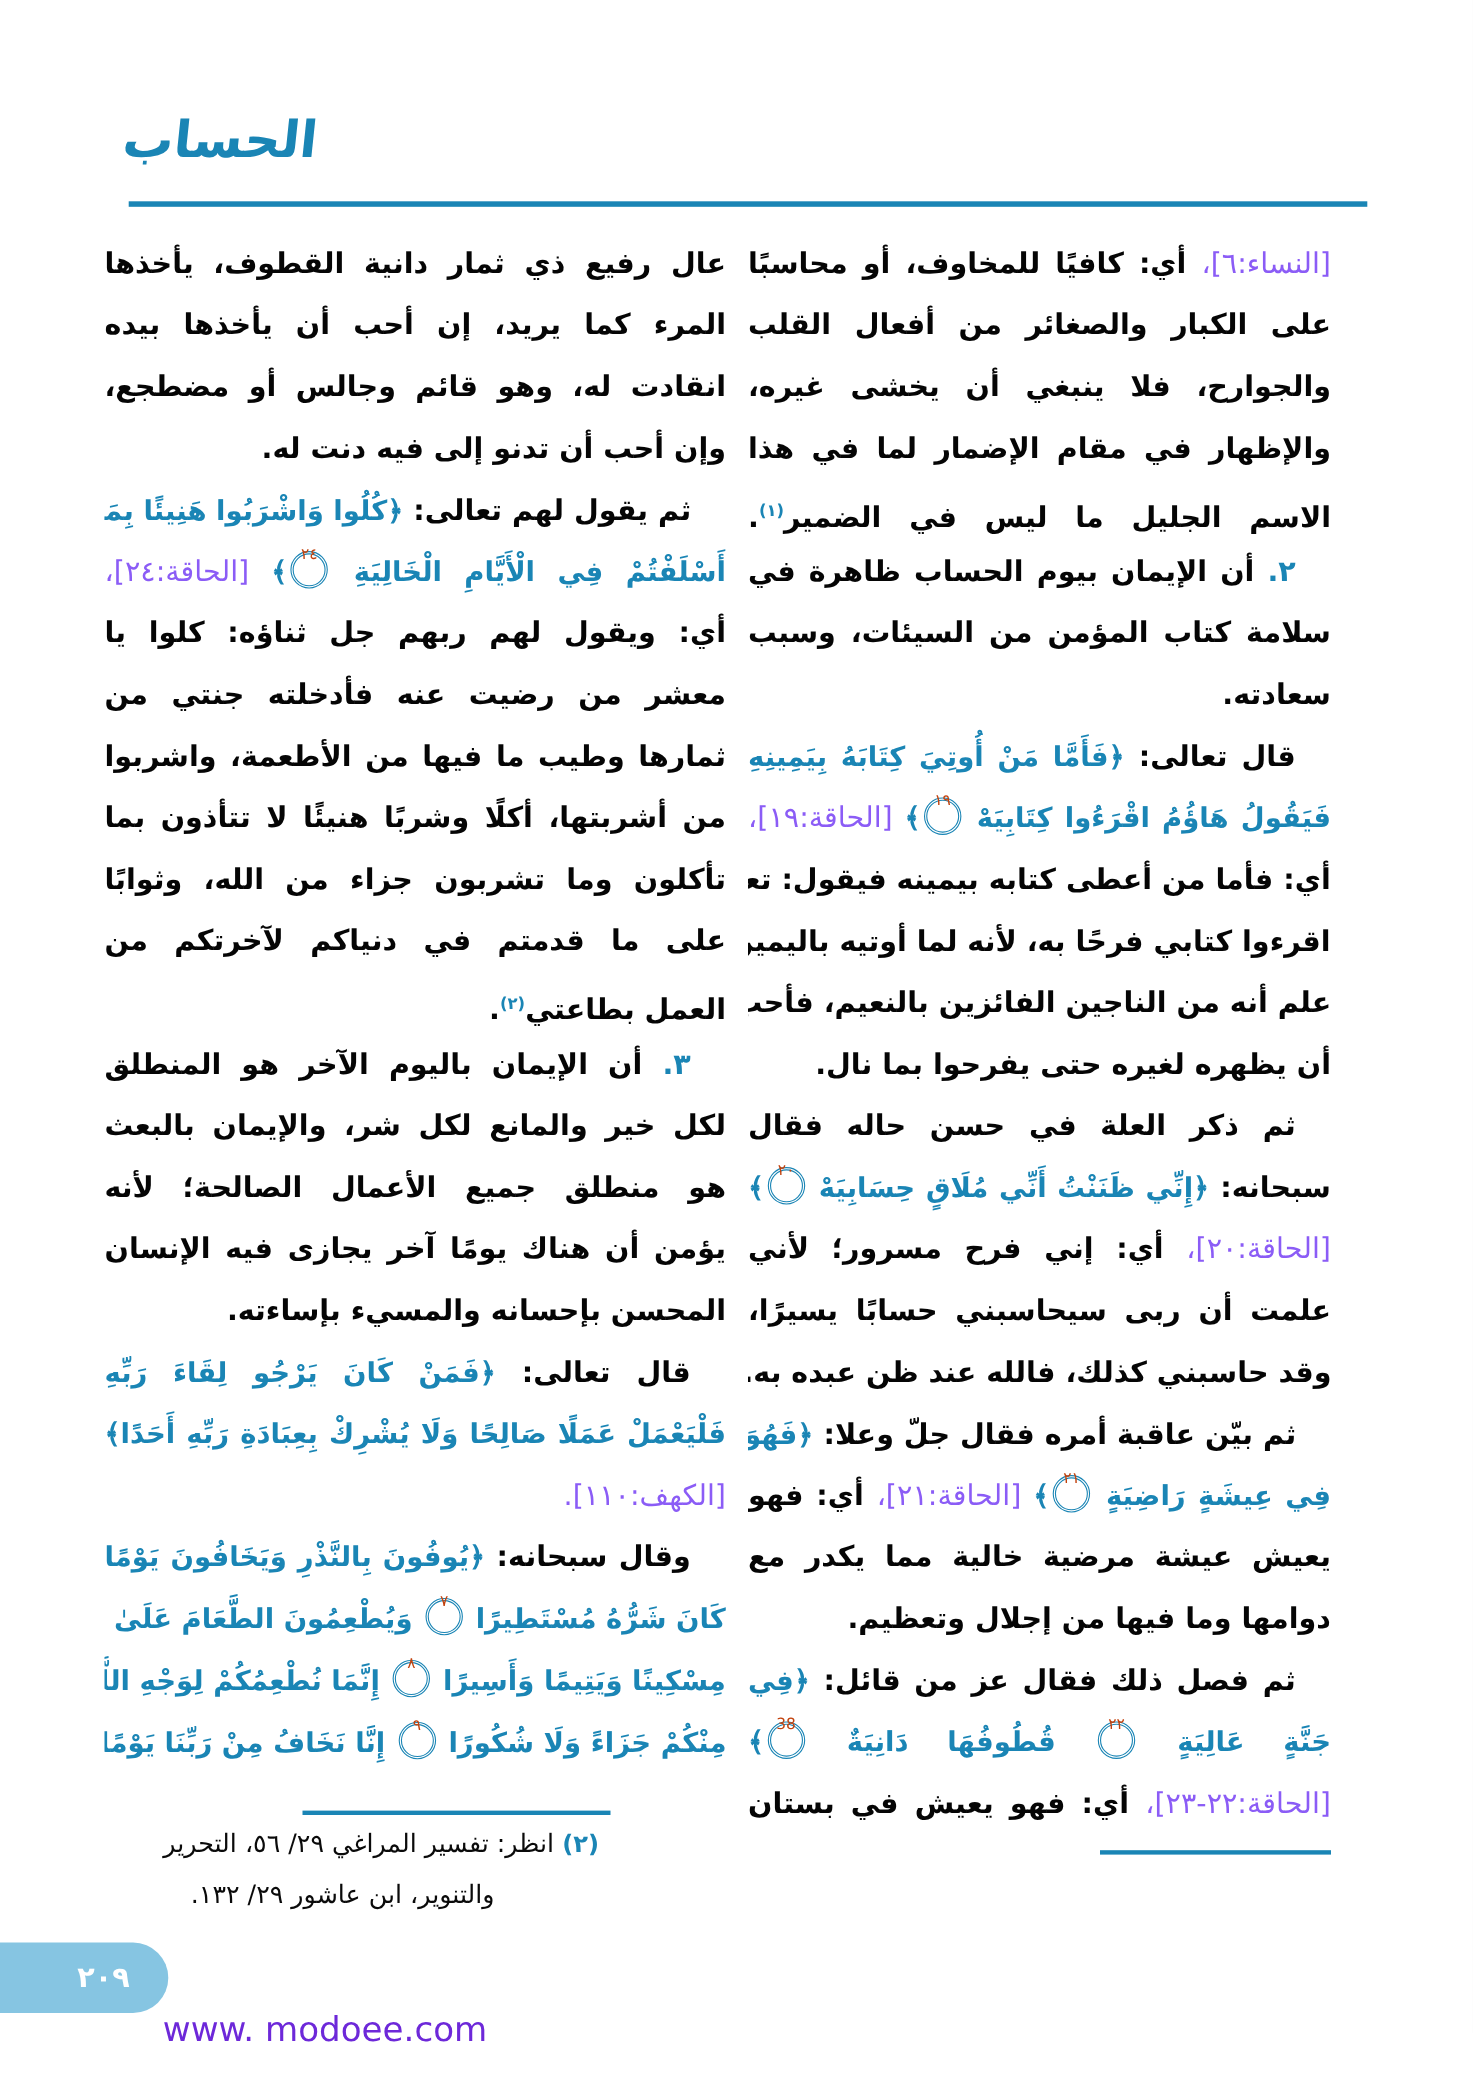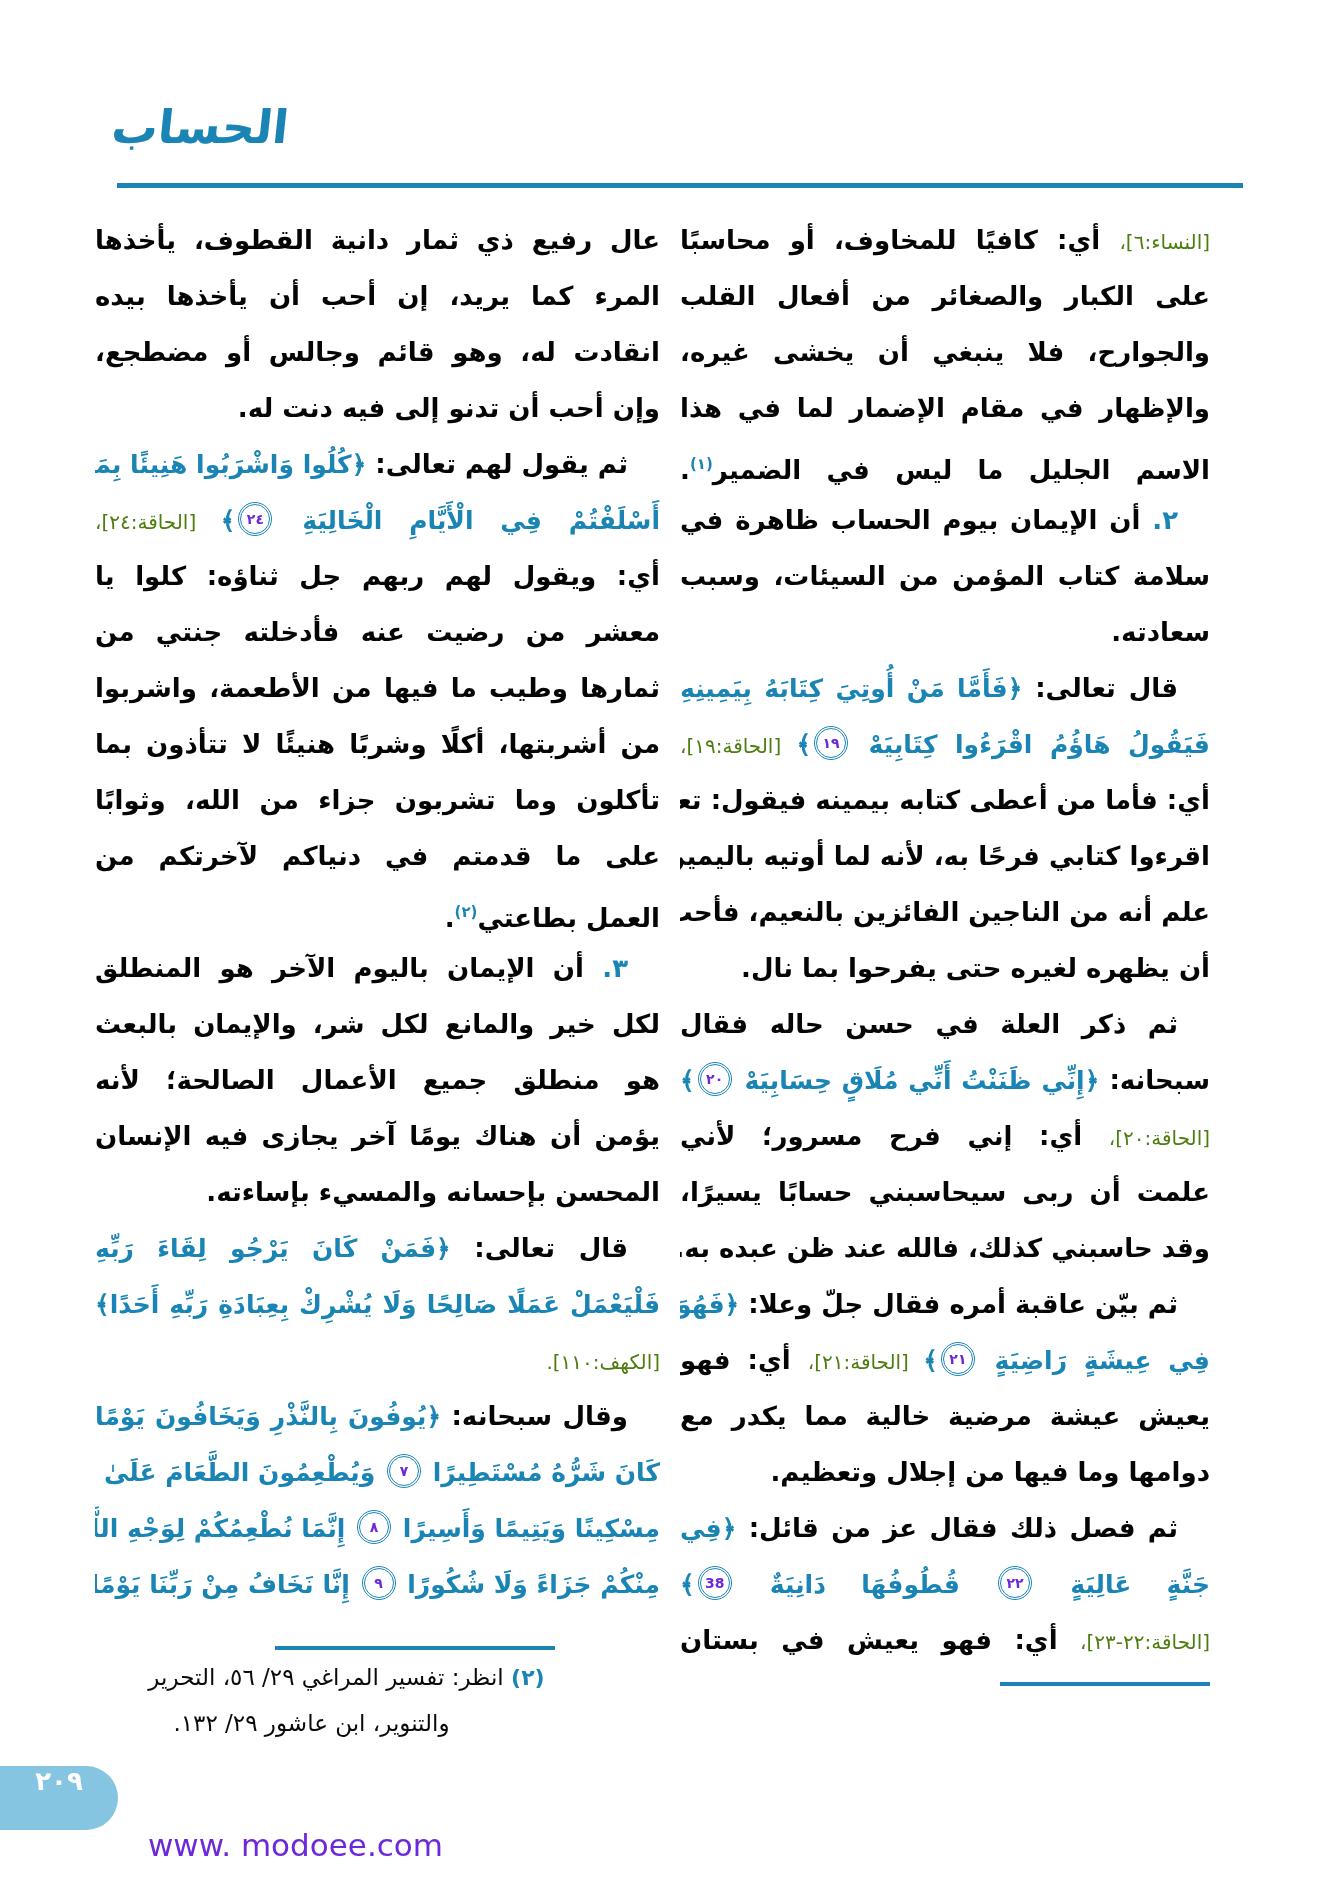--- a/index.html
+++ b/index.html
@@ -11,37 +11,37 @@
   .content{position:absolute;top:212px;left:95px;width:1115px;display:flex;gap:20px;}
   .col{display:flex;flex-direction:column;}
   .col-right{width:530px;}
   .col-left{width:565px;}
   .line{height:56px;line-height:56px;font-size:26px;font-weight:700;white-space:nowrap;
         overflow:hidden;text-align:justify;text-align-last:justify;}
   .line.short{text-align:center;text-align-last:right;}
   .line.ind{padding-right:32px;}
   .seg-t{color:#050505;}
   .seg-q{color:#1a85b5;font-weight:600;font-size:25px;}
-  .seg-c{color:#4d7c0f;font-weight:400;font-size:20px;}
+  .seg-c{color:#8b5cf6;font-weight:400;font-size:26px;}
   .seg-f{color:#1a85b5;font-size:15px;font-weight:700;vertical-align:super;letter-spacing:1px;}
   .seg-p{color:#1a85b5;font-weight:700;}
   .seg-m{color:#1a85b5;font-weight:600;font-size:22px;}
   .seg-g{color:#0a0a0a;font-weight:500;font-size:23px;}
-  .ayah{display:inline-flex;align-items:center;justify-content:center;width:34px;height:34px;
-        border:3px double #1a85b5;border-radius:50%;font-size:14px;font-weight:700;color:#6d28d9;
+  .ayah{display:inline-flex;align-items:flex-end;justify-content:center;width:34px;height:34px;
+        border:3px double #1a85b5;border-radius:50%;font-size:14px;font-weight:400;color:#c2410c;
         vertical-align:middle;position:relative;top:-3px;margin:0 3px;background:#fff;box-sizing:border-box;}
   .footnote-block{margin-top:0;}
   .fn-divider{height:4px;background:#1a85b5;}
   .col-right .fn-divider{width:210px;margin-top:14px;margin-bottom:4px;}
   .col-left .fn-divider{width:280px;margin-right:105px;margin-top:34px;margin-bottom:4px;}
   .col-left .fn-lines{margin-right:62px;}
   .fn-line{height:46px;line-height:46px;font-size:23px;white-space:nowrap;text-align:center;overflow:hidden;}
   .fn-line.ind2{padding-right:70px;}
   .page-pill{position:absolute;left:0;top:1766px;width:118px;height:64px;background:#86c5e2;
-        border-radius:0 32px 32px 0;display:flex;justify-content:center;}
+        border-radius:0 32px 32px 0;display:flex;align-items:center;justify-content:center;padding-left:35px;}
   .page-pill span{color:#ffffff;font-size:26px;font-weight:700;letter-spacing:3px;}
   .website{position:absolute;left:148px;top:1784px;font-size:31px;font-weight:500;color:#6d28d9;direction:ltr;margin-top:43px;}
 </style>
 </head>
 <body>
 
 <div class="page">
   <div class="chapter-title">الحساب</div>
   <div class="header-rule"></div>
 

